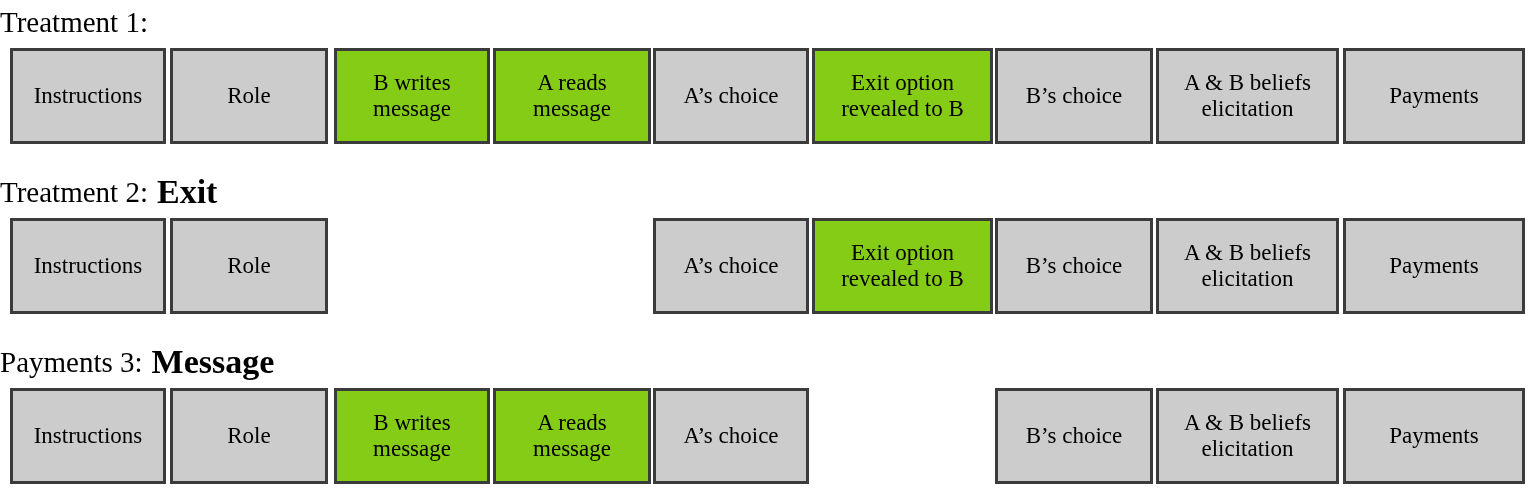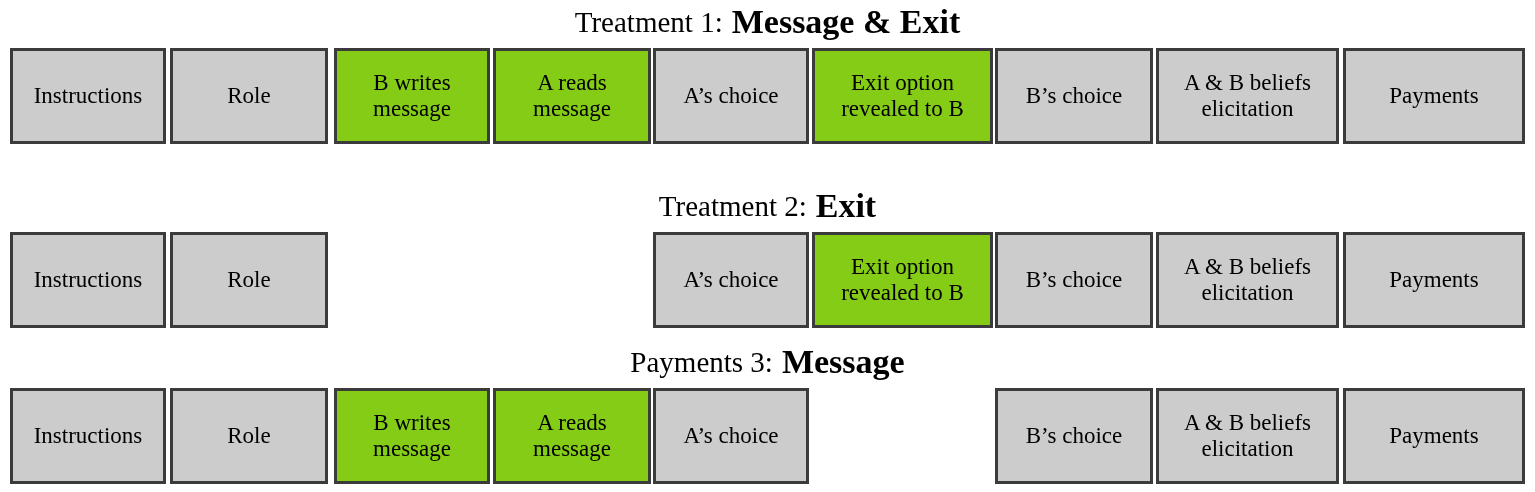--- a/index.html
+++ b/index.html
@@ -28,21 +28,21 @@
     width: 1535px;
   }
 
   .treatment-title {
     text-align: center;
     white-space: nowrap;
     line-height: 1;
     height: 40px;
     display: flex;
     align-items: center;
-    justify-content: center;
+    justify-content: flex-start;
   }
 
   .title-prefix {
     font-size: 29px;
     font-weight: normal;
     letter-spacing: 0px;
   }
 
   .title-name {
     font-size: 34px;
@@ -81,21 +81,20 @@
     background: transparent;
   }
 </style>
 </head>
 <body>
 
 <div class="diagram" id="diagram-root">
     <div class="treatment-block" style="top: 2px;">
       <div class="treatment-title">
         <span class="title-prefix">Treatment 1:</span>
-        <span class="title-name">Message &amp; Exit</span>
       </div>
       <div class="stage-row" style="position: absolute; left: 0px; top: 46px; width: 1535px;">
         <div class="stage-box filled" style="left: 10px; width: 156px; top: 0px; height: 96px;">
           <span class="label">Instructions</span>
         </div>
         <div class="stage-box filled" style="left: 170px; width: 158px; top: 0px; height: 96px;">
           <span class="label">Role</span>
         </div>
         <div class="stage-box blank" style="left: 334px; width: 156px; top: 0px; height: 96px;">
           <span class="label">B writes<br>message</span>
@@ -113,21 +112,21 @@
           <span class="label">B’s choice</span>
         </div>
         <div class="stage-box filled" style="left: 1156px; width: 183px; top: 0px; height: 96px;">
           <span class="label">A &amp; B beliefs<br>elicitation</span>
         </div>
         <div class="stage-box filled" style="left: 1343px; width: 182px; top: 0px; height: 96px;">
           <span class="label">Payments</span>
         </div>
       </div>
     </div>
-    <div class="treatment-block" style="top: 186px;">
+    <div class="treatment-block" style="top: 172px;">
       <div class="treatment-title">
         <span class="title-prefix">Treatment 2:</span>
         <span class="title-name">Exit</span>
       </div>
       <div class="stage-row" style="position: absolute; left: 0px; top: 46px; width: 1535px;">
         <div class="stage-box filled" style="left: 10px; width: 156px; top: 0px; height: 96px;">
           <span class="label">Instructions</span>
         </div>
         <div class="stage-box filled" style="left: 170px; width: 158px; top: 0px; height: 96px;">
           <span class="label">Role</span>

